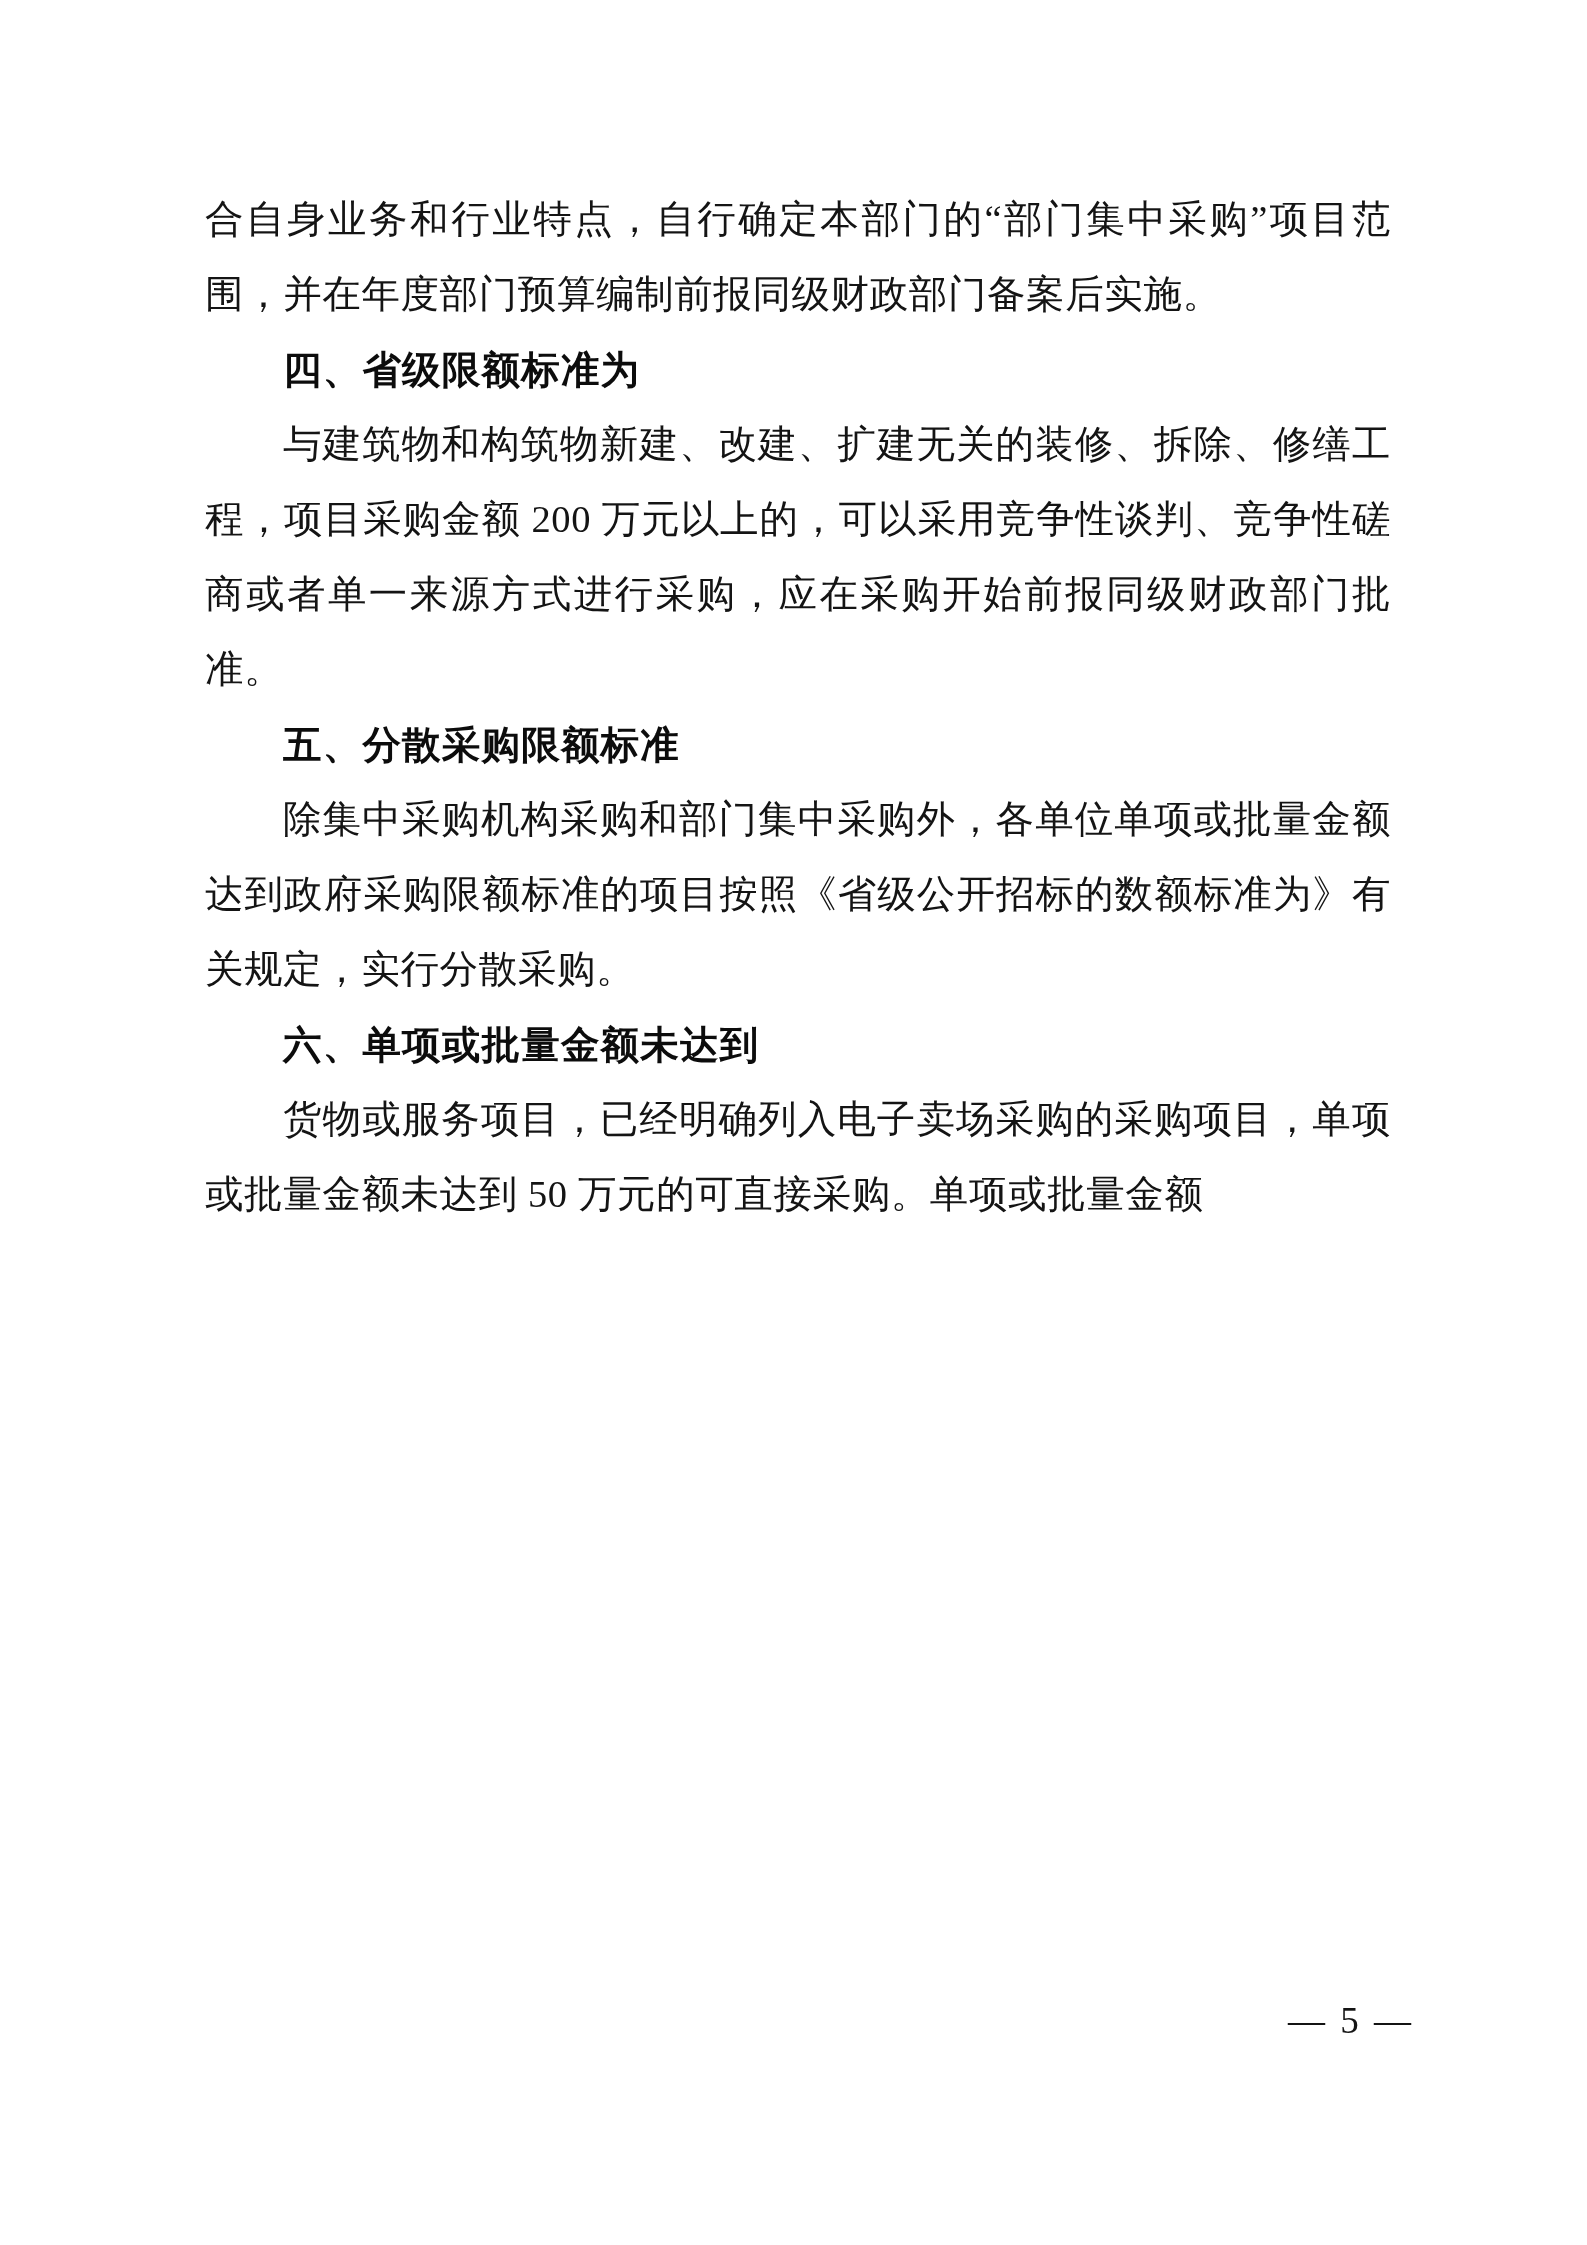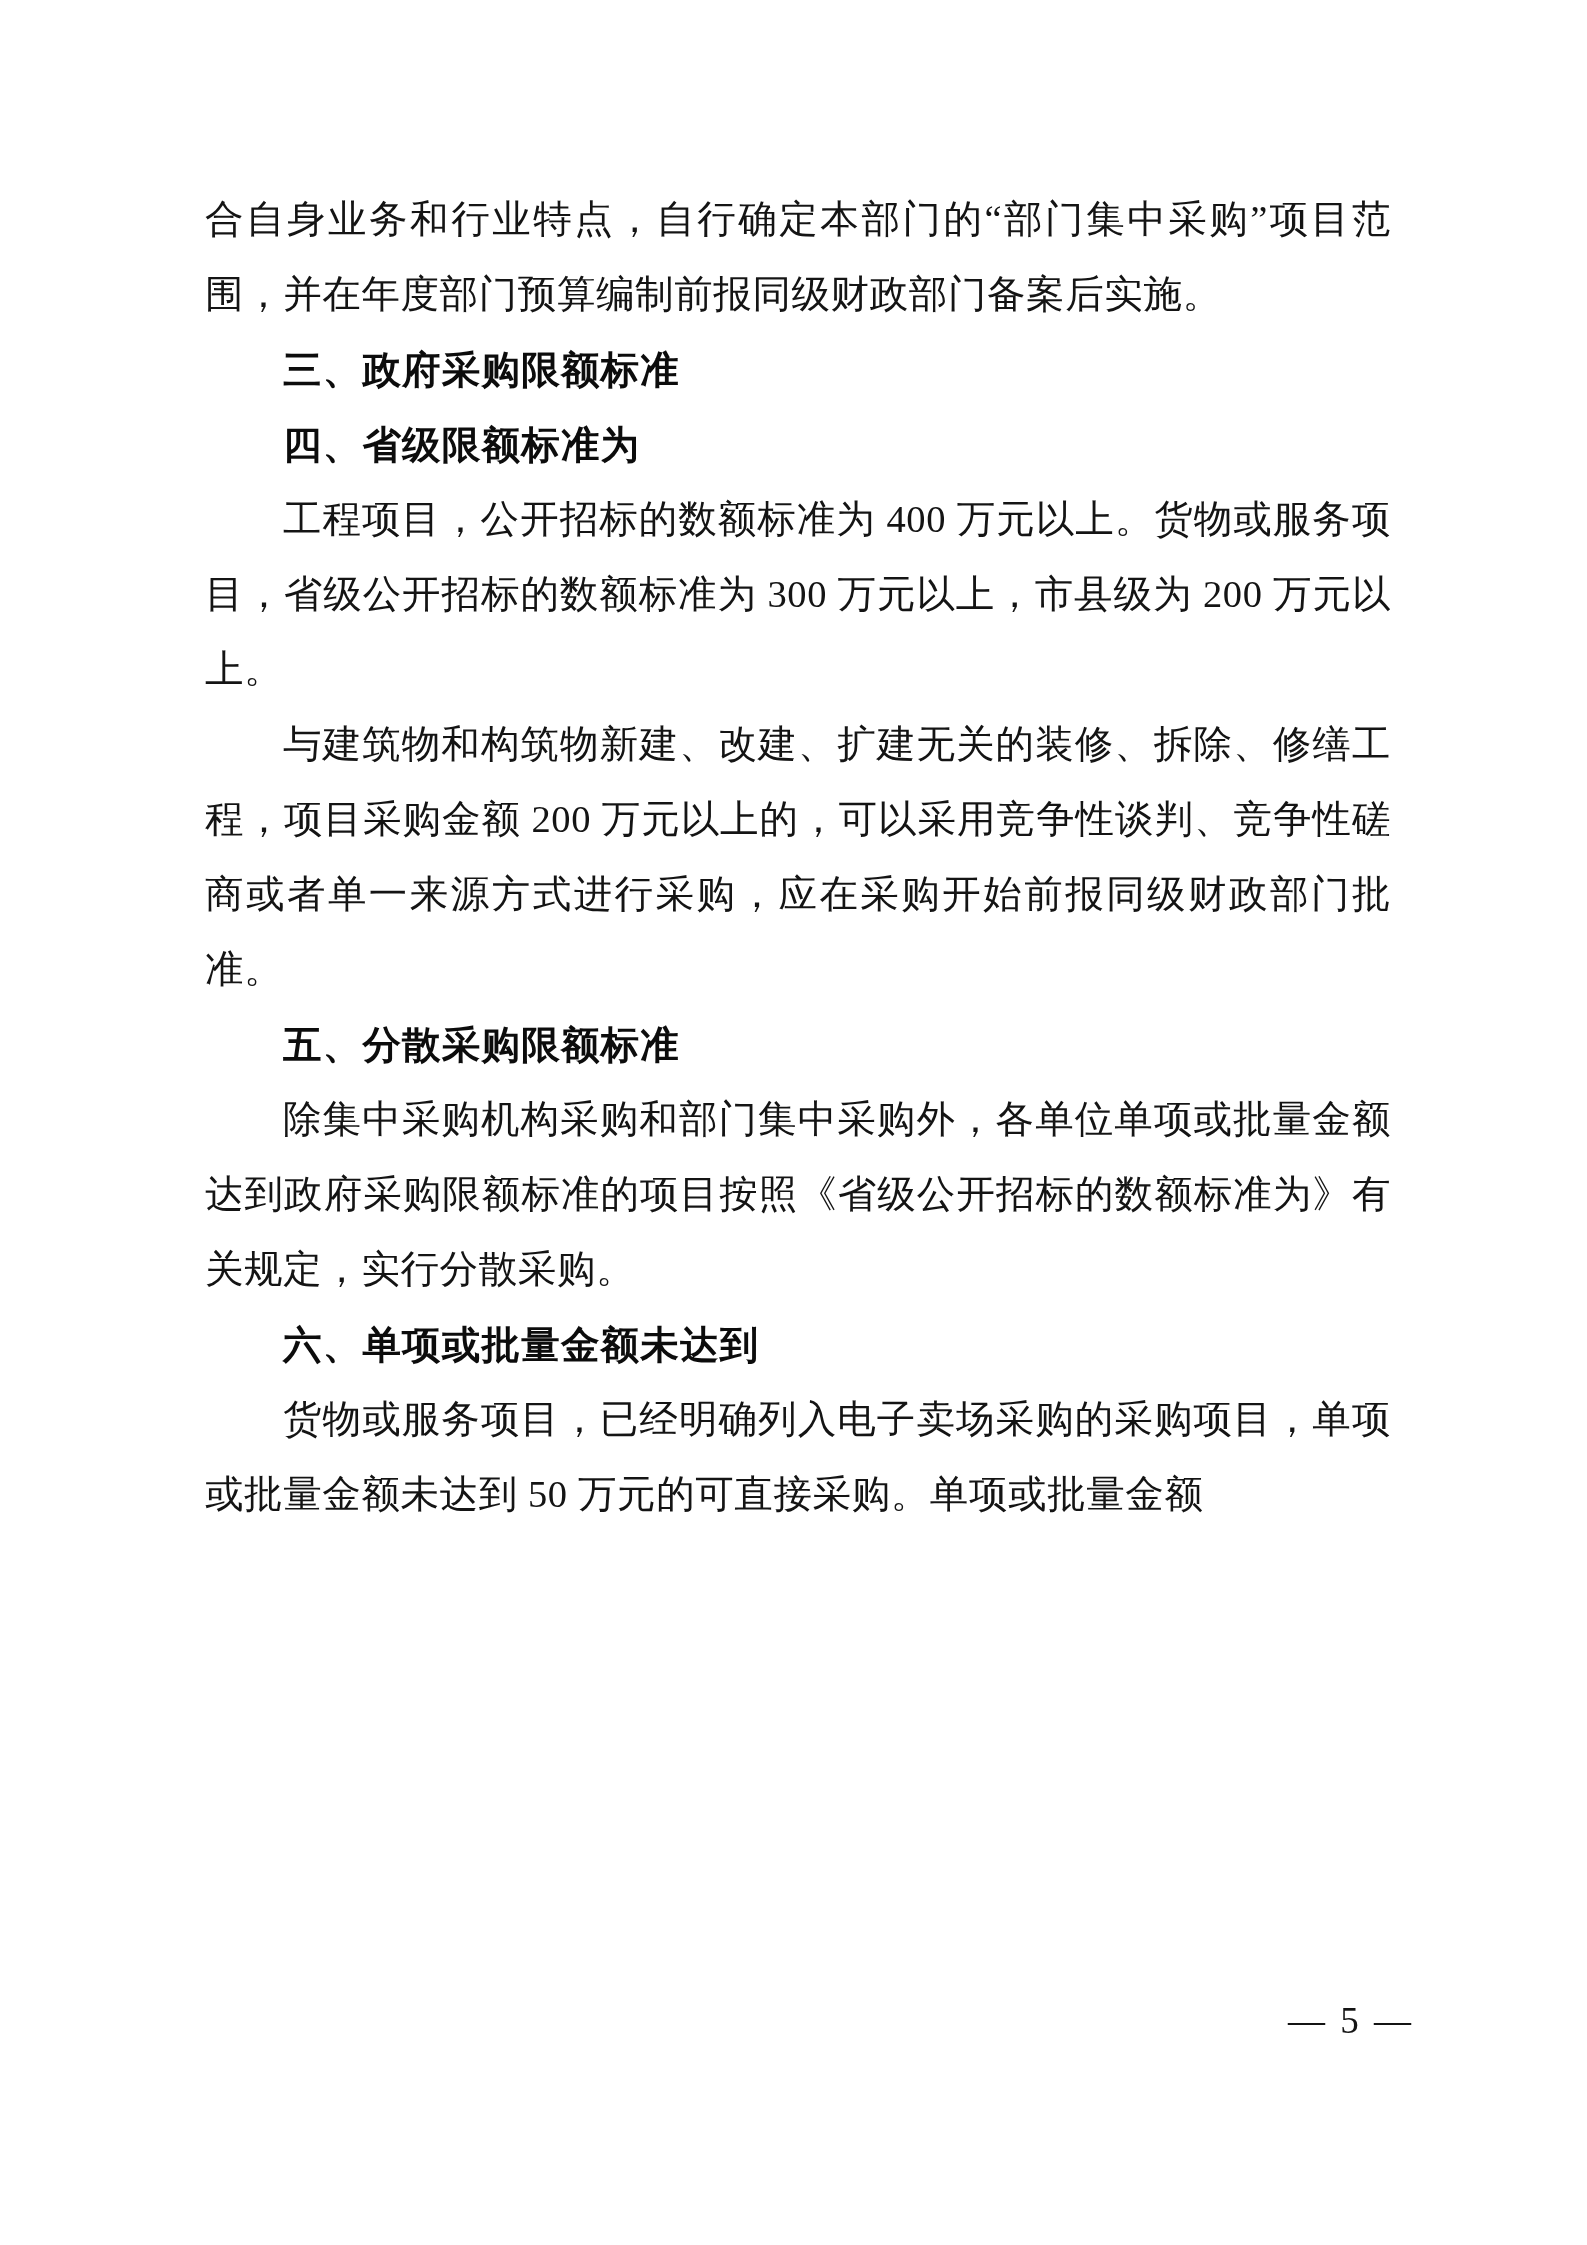--- a/index.html
+++ b/index.html
@@ -70,23 +70,21 @@
     color: #141414;
     letter-spacing: 3px;
   }
 </style>
 </head>
 <body>
 
 <div class="page">
   <div class="content">
       <p class="para noindent">合自身业务和行业特点，自行确定本部门的“部门集中采购”项目范围，并在年度部门预算编制前报同级财政部门备案后实施。</p>
-      <p class="heading">三、政府采购限额标准</p>
       <p class="heading">四、省级限额标准为</p>
-      <p class="para">工程项目，公开招标的数额标准为 400 万元以上。货物或服务项目，省级公开招标的数额标准为 300 万元以上，市县级为 200 万元以上。</p>
       <p class="para">与建筑物和构筑物新建、改建、扩建无关的装修、拆除、修缮工程，项目采购金额 200 万元以上的，可以采用竞争性谈判、竞争性磋商或者单一来源方式进行采购，应在采购开始前报同级财政部门批准。</p>
       <p class="heading">五、分散采购限额标准</p>
       <p class="para">除集中采购机构采购和部门集中采购外，各单位单项或批量金额达到政府采购限额标准的项目按照《省级公开招标的数额标准为》有关规定，实行分散采购。</p>
       <p class="heading">六、单项或批量金额未达到</p>
       <p class="para">货物或服务项目，已经明确列入电子卖场采购的采购项目，单项或批量金额未达到 50 万元的可直接采购。单项或批量金额</p>
     </div>
   <div class="pagenum">— 5 —</div>
 </div>
 
 </body></html>

